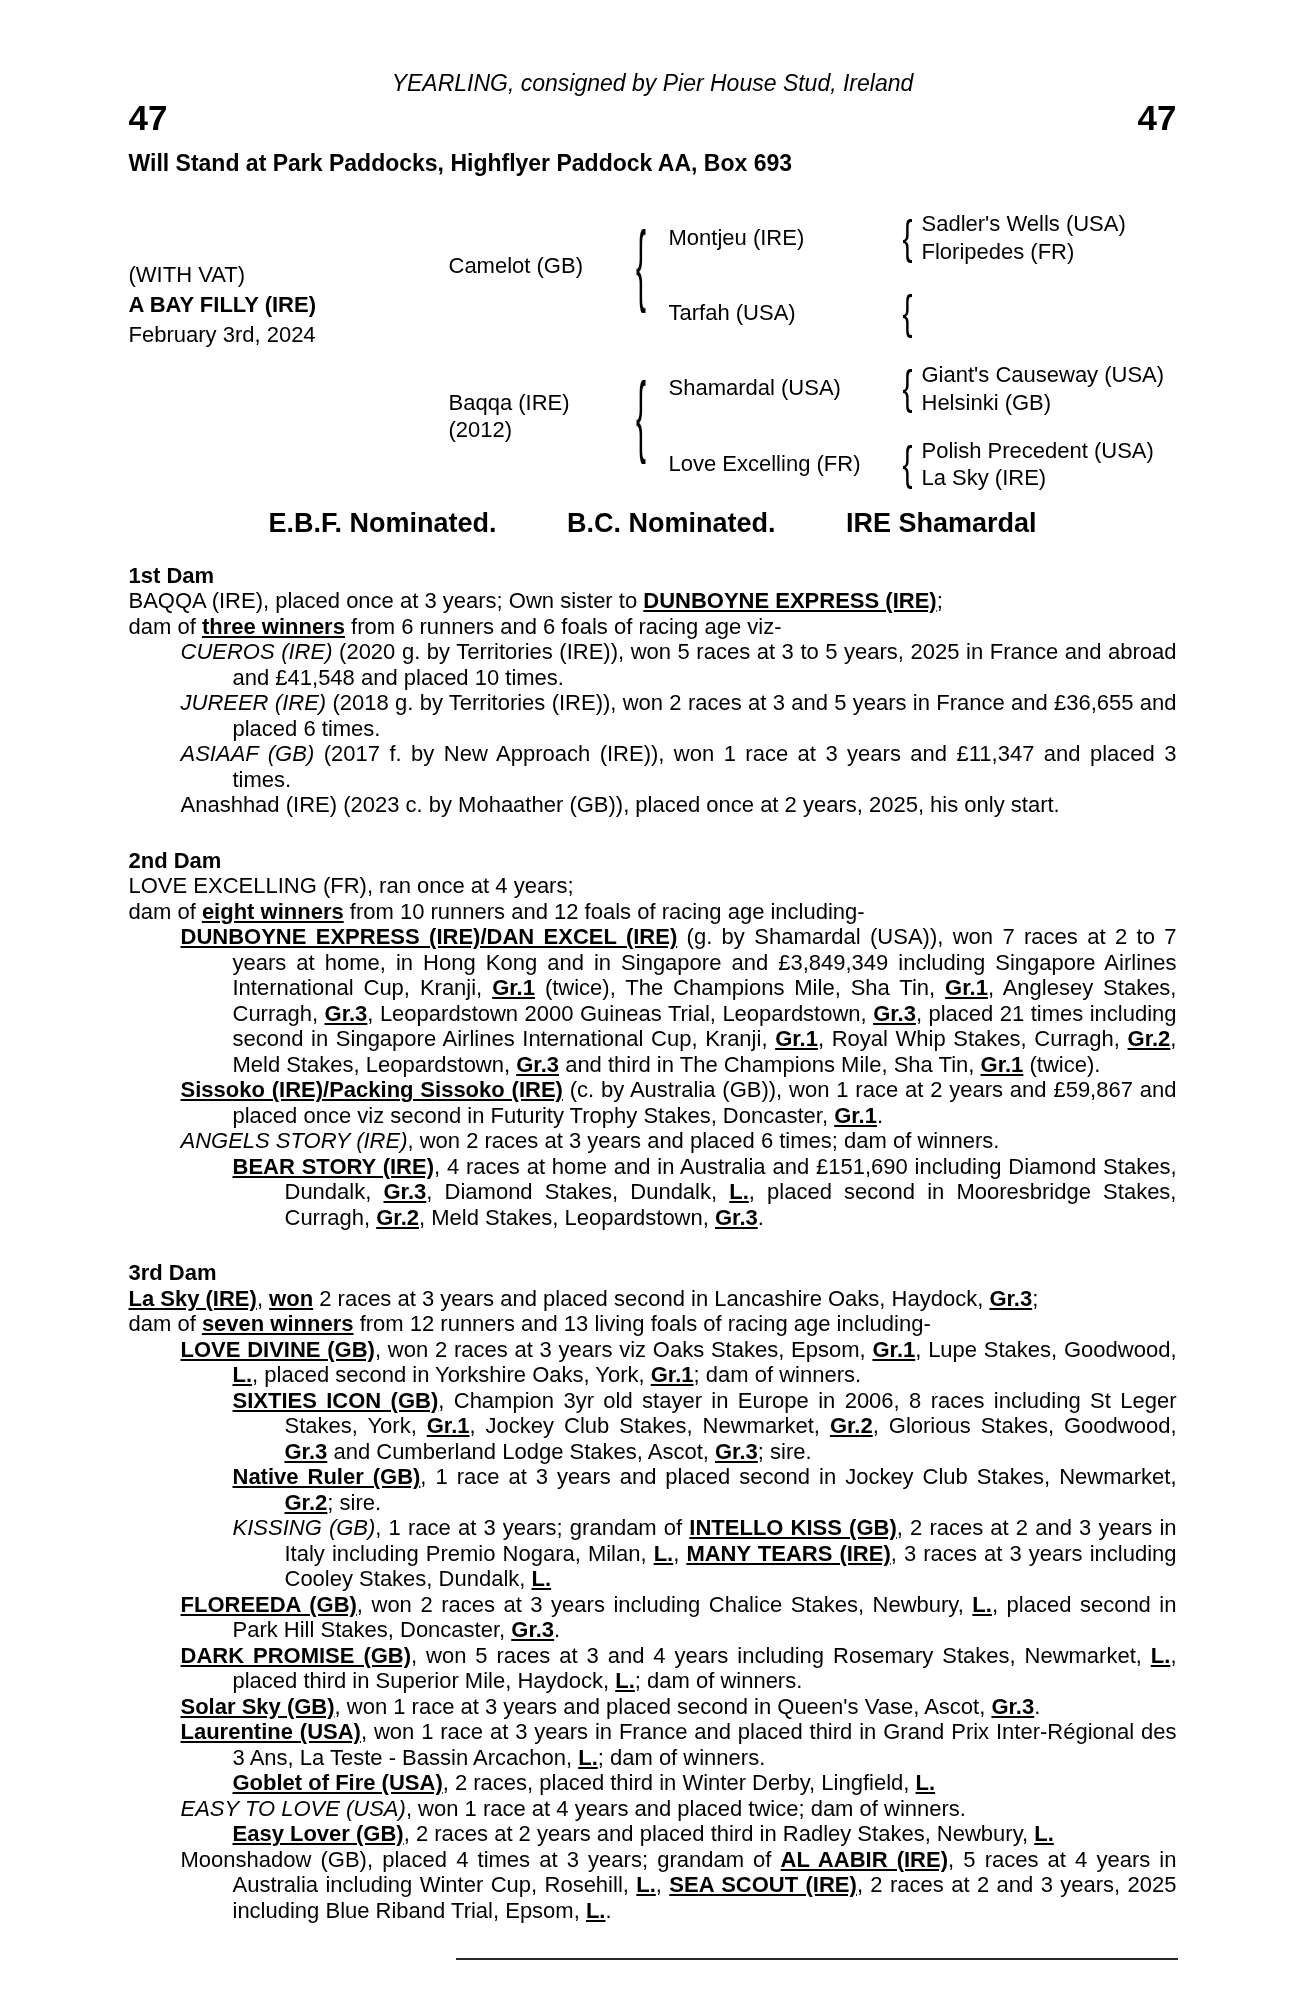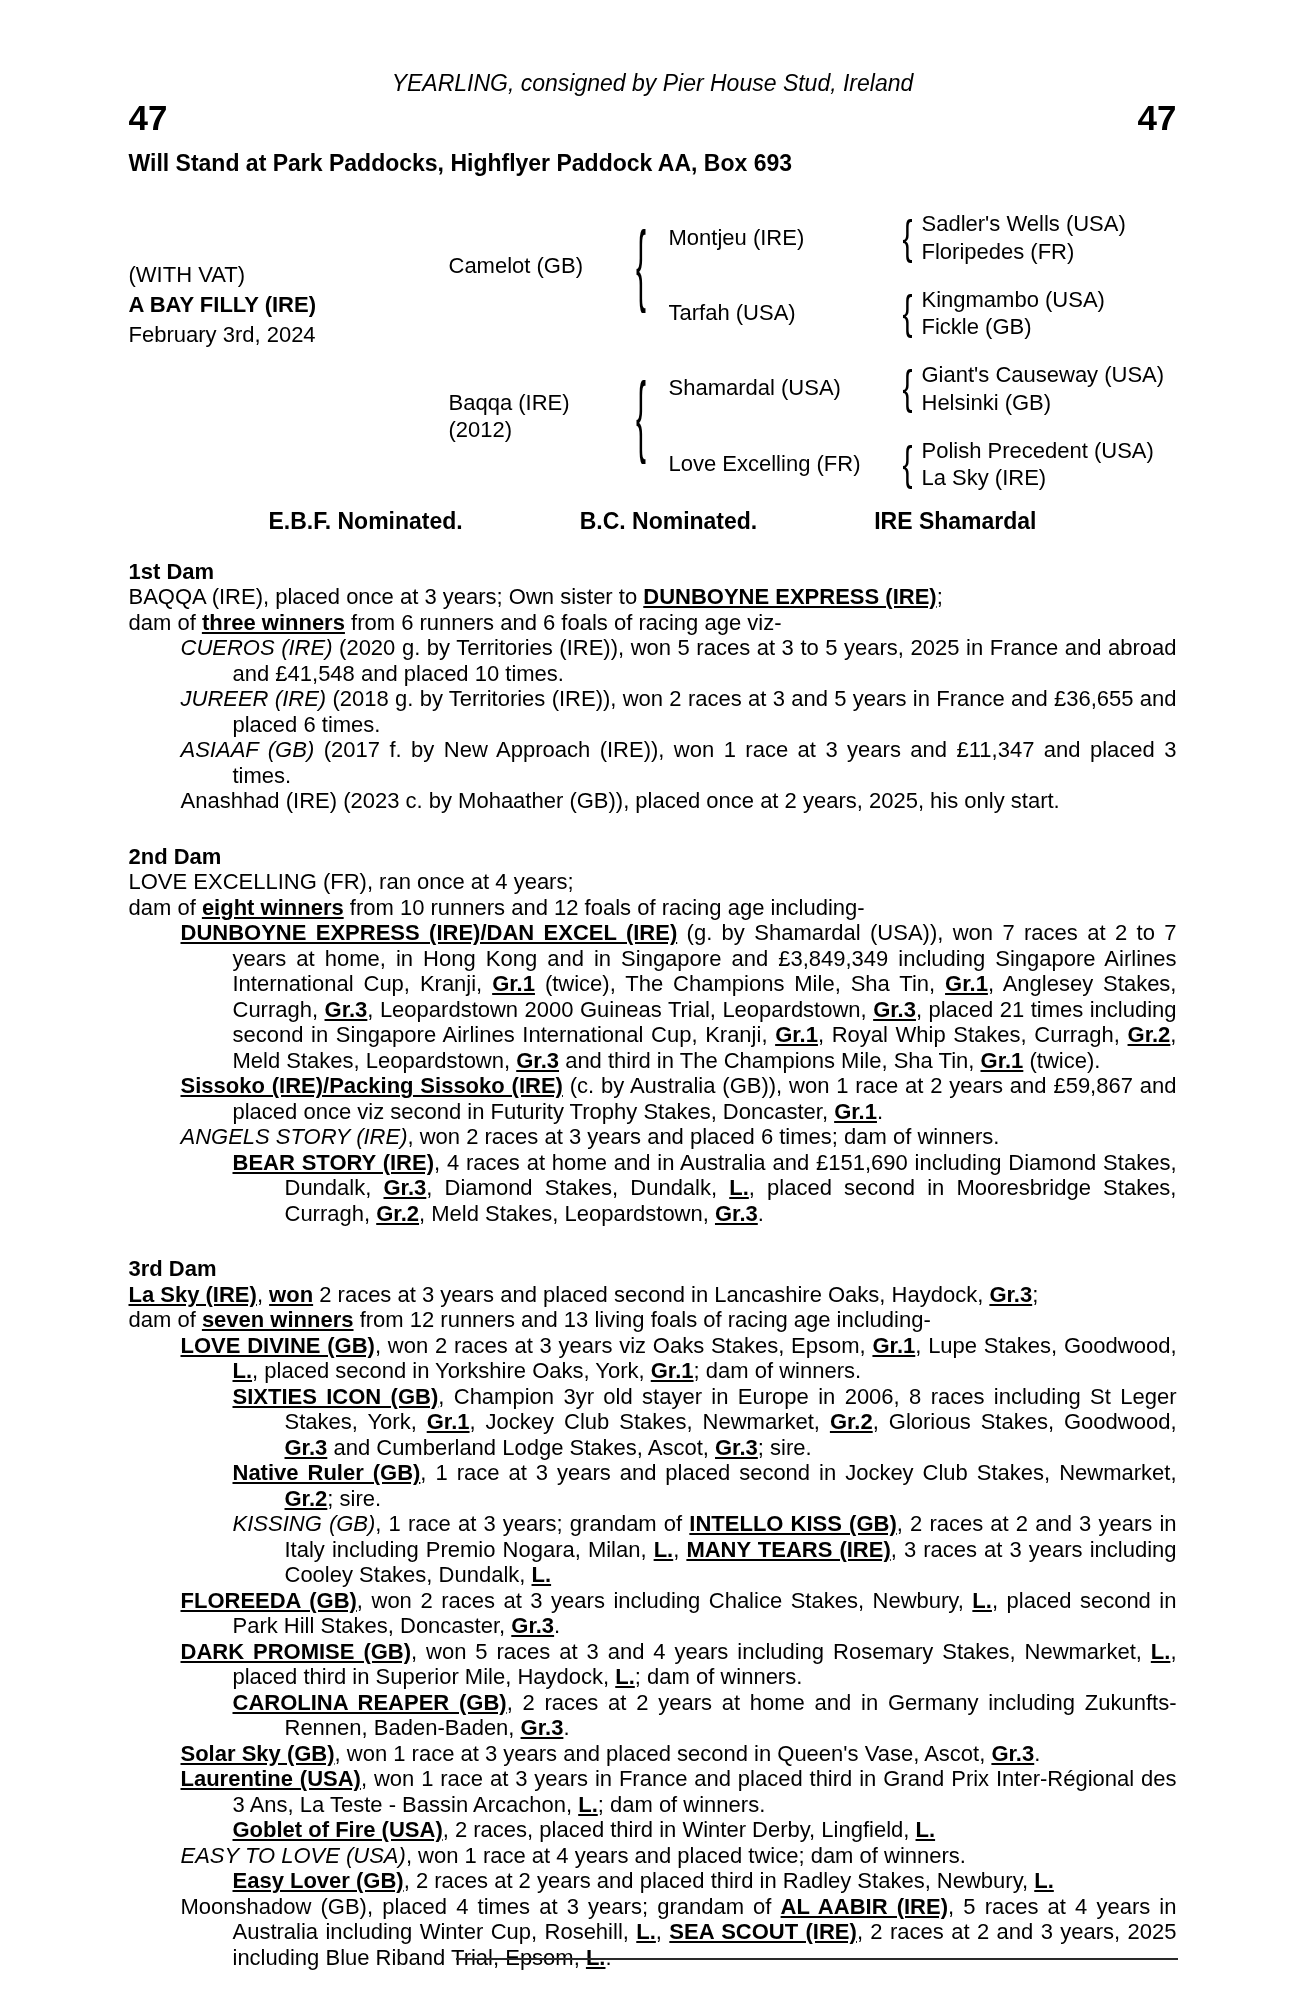--- a/index.html
+++ b/index.html
@@ -29,21 +29,21 @@
   .brace > span { display:block; font-weight:400; }
   .brace-g2 { width:55px; font-size:30px; }
   .brace-g2 > span { transform:scaleY(3.0); }
   .brace-g3 { width:28px; font-size:30px; }
   .brace-g3 > span { transform:scaleY(1.55); }
   .gen2-col { flex:1; }
   .gen2-row { display:flex; align-items:center; height:55.4px;margin-top:20px; }
   .gen2-name { width:225px; }
   .gen3-col { flex:1; display:flex; flex-direction:column; justify-content:space-around; height:55.4px; line-height:25px; }
 
-  .nominations { display:flex; justify-content:space-between; font-weight:bold; font-size:23px; margin-top:16px; padding:0 140px; }
+  .nominations { display:flex; justify-content:space-between; font-weight:bold; font-size:27px; margin-top:16px; padding:0 140px; }
 
   
   #sections { margin-top:24px; font-size:22px; line-height:25.5px; }
   .dam-section { margin-top:30px; }
   .dam-section:first-child { margin-top:0; }
   .dam-heading { font-weight:bold; }
   .para { text-align:justify; }
   .ind1 { padding-left:104px; text-indent:-52px; }
   .ind2 { padding-left:156px; text-indent:-52px; }
   .b { font-weight:bold;text-decoration:underline; }
@@ -90,24 +90,20 @@
             <div class="gen3-col">
               <div>Sadler's Wells (USA)</div>
               <div>Floripedes (FR)</div>
             </div>
           </div>
           <div class="gen2-row">
             <div class="gen2-name">Tarfah (USA)</div>
             <div class="brace brace-g3">
                 <span>{</span>
               </div>
-            <div class="gen3-col">
-              <div>Kingmambo (USA)</div>
-              <div>Fickle (GB)</div>
-            </div>
           </div>
         </div>
       </div>
 
       <div class="parent-block">
         <div class="parent-name">
           <div>Baqqa (IRE)</div>
           <div>(2012)</div>
         </div>
         <div class="brace brace-g2">
@@ -168,21 +164,20 @@
       <div class="dam-section">
         <div class="dam-heading">3rd Dam</div>
         <div class="para ind0"><span class="b">La Sky (IRE)</span><span>, </span><span class="b">won</span><span> 2 races at 3 years and placed second in Lancashire Oaks, Haydock, </span><span class="b">Gr.3</span><span>;</span></div>
         <div class="para ind0"><span>dam of </span><span class="b">seven winners</span><span> from 12 runners and 13 living foals of racing age including-</span></div>
         <div class="para ind1"><span class="b">LOVE DIVINE (GB)</span><span>, won 2 races at 3 years viz Oaks Stakes, Epsom, </span><span class="b">Gr.1</span><span>, Lupe Stakes, Goodwood, </span><span class="b">L.</span><span>, placed second in Yorkshire Oaks, York, </span><span class="b">Gr.1</span><span>; dam of winners.</span></div>
         <div class="para ind2"><span class="b">SIXTIES ICON (GB)</span><span>, Champion 3yr old stayer in Europe in 2006, 8 races including St Leger Stakes, York, </span><span class="b">Gr.1</span><span>, Jockey Club Stakes, Newmarket, </span><span class="b">Gr.2</span><span>, Glorious Stakes, Goodwood, </span><span class="b">Gr.3</span><span> and Cumberland Lodge Stakes, Ascot, </span><span class="b">Gr.3</span><span>; sire.</span></div>
         <div class="para ind2"><span class="b">Native Ruler (GB)</span><span>, 1 race at 3 years and placed second in Jockey Club Stakes, Newmarket, </span><span class="b">Gr.2</span><span>; sire.</span></div>
         <div class="para ind2"><span class="i">KISSING (GB)</span><span>, 1 race at 3 years; grandam of </span><span class="b">INTELLO KISS (GB)</span><span>, 2 races at 2 and 3 years in Italy including Premio Nogara, Milan, </span><span class="b">L.</span><span>, </span><span class="b">MANY TEARS (IRE)</span><span>, 3 races at 3 years including Cooley Stakes, Dundalk, </span><span class="b">L.</span></div>
         <div class="para ind1"><span class="b">FLOREEDA (GB)</span><span>, won 2 races at 3 years including Chalice Stakes, Newbury, </span><span class="b">L.</span><span>, placed second in Park Hill Stakes, Doncaster, </span><span class="b">Gr.3</span><span>.</span></div>
         <div class="para ind1"><span class="b">DARK PROMISE (GB)</span><span>, won 5 races at 3 and 4 years including Rosemary Stakes, Newmarket, </span><span class="b">L.</span><span>, placed third in Superior Mile, Haydock, </span><span class="b">L.</span><span>; dam of winners.</span></div>
-        <div class="para ind2"><span class="b">CAROLINA REAPER (GB)</span><span>, 2 races at 2 years at home and in Germany including Zukunfts-Rennen, Baden-Baden, </span><span class="b">Gr.3</span><span>.</span></div>
         <div class="para ind1"><span class="b">Solar Sky (GB)</span><span>, won 1 race at 3 years and placed second in Queen's Vase, Ascot, </span><span class="b">Gr.3</span><span>.</span></div>
         <div class="para ind1"><span class="b">Laurentine (USA)</span><span>, won 1 race at 3 years in France and placed third in Grand Prix Inter-Régional des 3 Ans, La Teste - Bassin Arcachon, </span><span class="b">L.</span><span>; dam of winners.</span></div>
         <div class="para ind2"><span class="b">Goblet of Fire (USA)</span><span>, 2 races, placed third in Winter Derby, Lingfield, </span><span class="b">L.</span></div>
         <div class="para ind1"><span class="i">EASY TO LOVE (USA)</span><span>, won 1 race at 4 years and placed twice; dam of winners.</span></div>
         <div class="para ind2"><span class="b">Easy Lover (GB)</span><span>, 2 races at 2 years and placed third in Radley Stakes, Newbury, </span><span class="b">L.</span></div>
         <div class="para ind1"><span>Moonshadow (GB), placed 4 times at 3 years; grandam of </span><span class="b">AL AABIR (IRE)</span><span>, 5 races at 4 years in Australia including Winter Cup, Rosehill, </span><span class="b">L.</span><span>, </span><span class="b">SEA SCOUT (IRE)</span><span>, 2 races at 2 and 3 years, 2025 including Blue Riband Trial, Epsom, </span><span class="b">L.</span><span>.</span></div>
       </div>
     </div>
 
   <div class="bottom-rule"></div>

